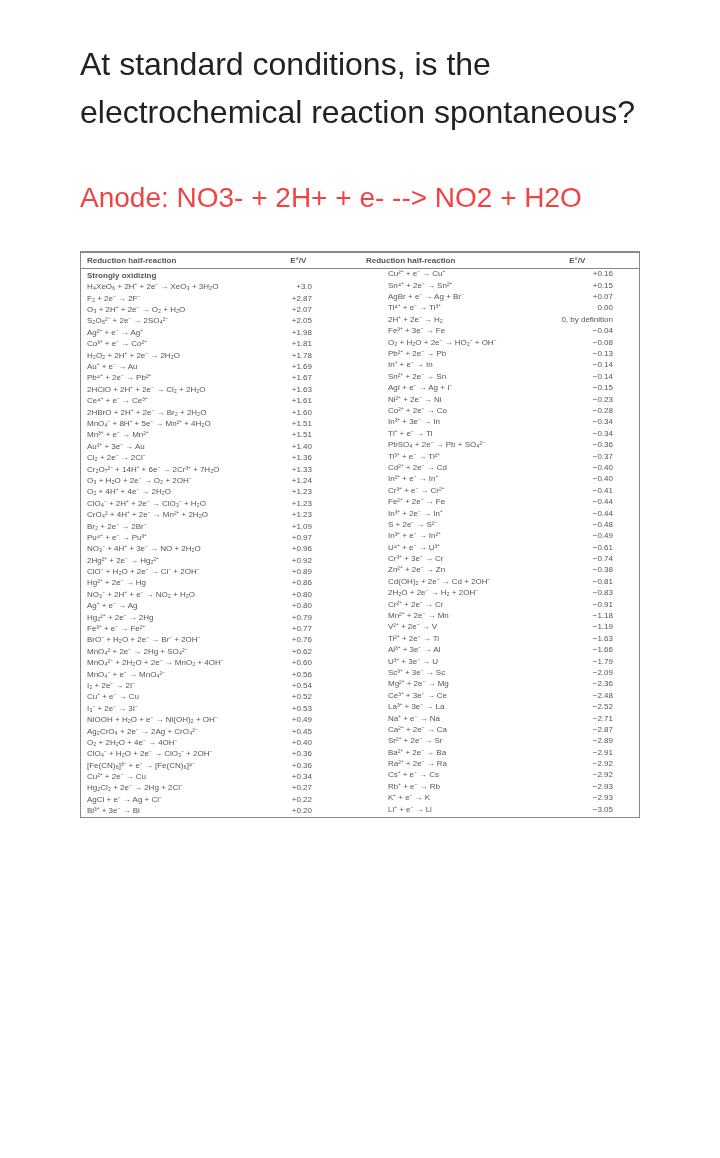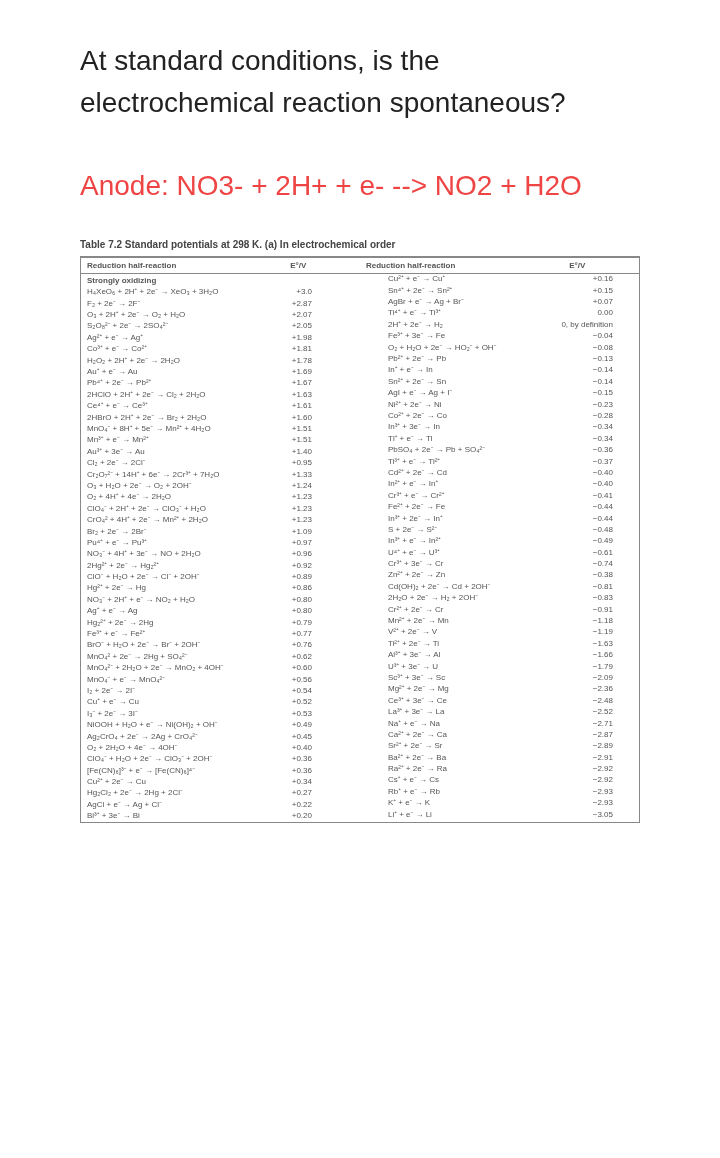--- a/index.html
+++ b/index.html
@@ -6,21 +6,21 @@
     margin: 0;
     padding: 0;
     font-family: Arial, sans-serif;
     background: #fff;
     width: 720px;
   }
   .content {
     padding: 40px 80px 20px 80px;
   }
   .question-text {
-    font-size: 28px;
+    font-size: 32px;
     line-height: 1.5;
     color: #222;
     margin-bottom: 40px;
   }
   .reaction-block {
     font-size: 28px;
     line-height: 1.6;
     color: #ef4444;
     margin-bottom: 30px;
   }
@@ -64,21 +64,20 @@
 </style>
 </head>
 <body>
 
 <div class="content">
   <div class="question-text">At standard conditions, is the electrochemical reaction spontaneous?</div>
 
   <div class="reaction-block">Anode: NO3- + 2H+ + e- --&gt; NO2 + H2O</div>
 
 
-  <div class="table-caption">Table 7.2 Standard potentials at 298 K. (a) In electrochemical order</div>
 
   <div class="table-wrap">
     <div class="hdr-row">
       <div class="hdr-cell" style="flex:3">Reduction half-reaction</div>
       <div class="hdr-cell" style="flex:1">E°/V</div>
       <div class="hdr-cell" style="flex:3">Reduction half-reaction</div>
       <div class="hdr-cell" style="flex:1">E°/V</div>
     </div>
     <div class="table-body">
       <div class="col-left" id="col-left">
@@ -138,21 +137,21 @@
           <div class="trow">
             <span class="r-text">Mn³⁺ + e⁻ → Mn²⁺</span>
             <span class="e-val">+1.51</span>
           </div>
           <div class="trow">
             <span class="r-text">Au³⁺ + 3e⁻ → Au</span>
             <span class="e-val">+1.40</span>
           </div>
           <div class="trow">
             <span class="r-text">Cl₂ + 2e⁻ → 2Cl⁻</span>
-            <span class="e-val">+0.95</span>
+            <span class="e-val">+1.36</span>
           </div>
           <div class="trow">
             <span class="r-text">Cr₂O₇²⁻ + 14H⁺ + 6e⁻ → 2Cr³⁺ + 7H₂O</span>
             <span class="e-val">+1.33</span>
           </div>
           <div class="trow">
             <span class="r-text">O₃ + H₂O + 2e⁻ → O₂ + 2OH⁻</span>
             <span class="e-val">+1.24</span>
           </div>
           <div class="trow">

